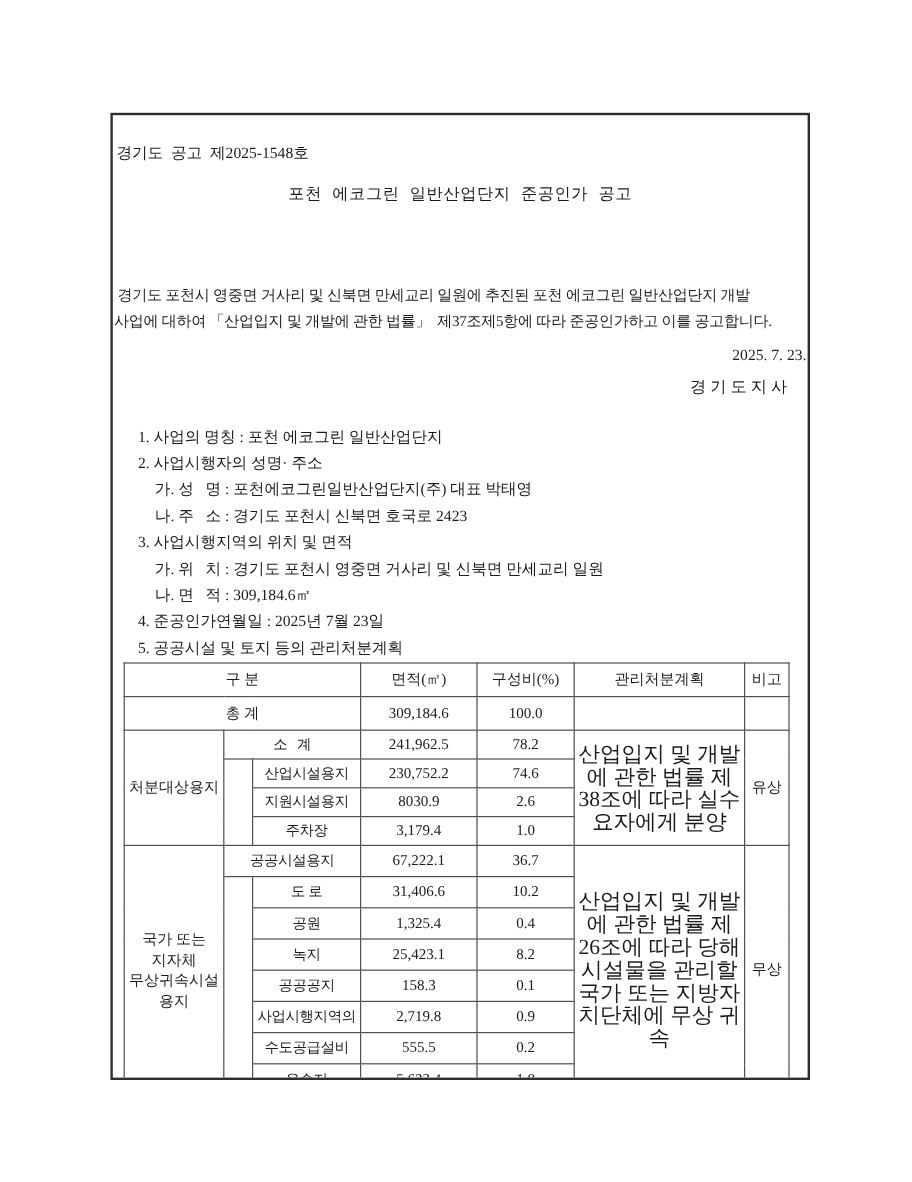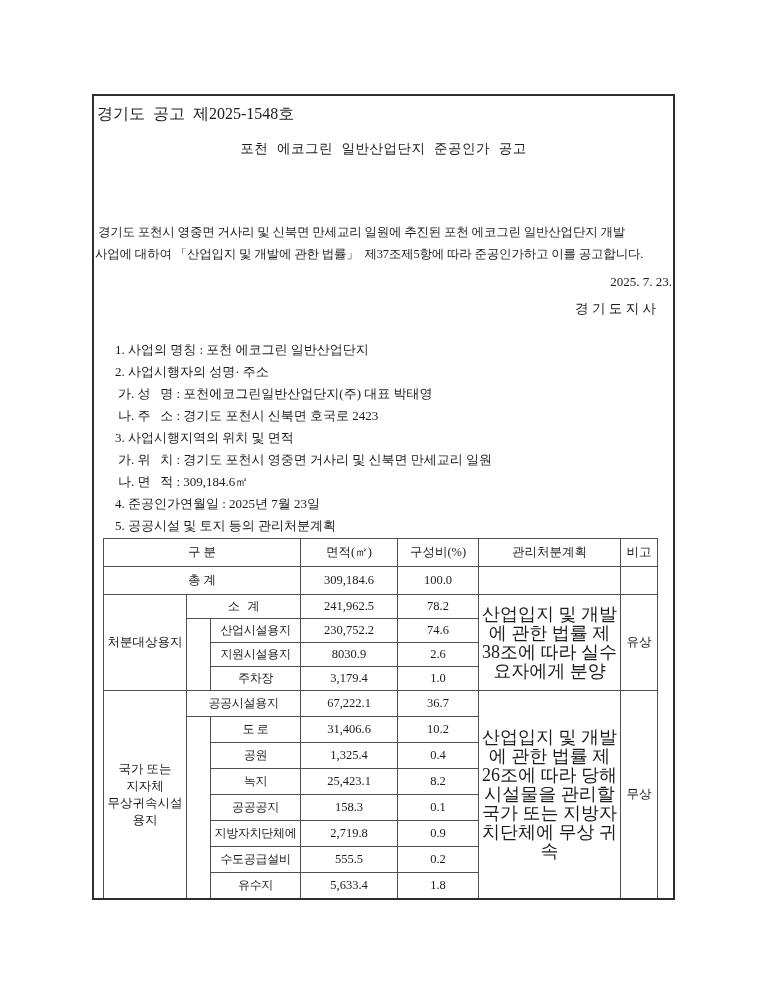--- a/index.html
+++ b/index.html
@@ -20,22 +20,22 @@
     top: 94px;
     width: 583px;
     height: 806px;
     box-sizing: border-box;
     border: 2px solid #2e2e2e;
     background: #ffffff;
     overflow: hidden;
   }
   .pre { white-space: pre; }
   .notice-no {
-    margin: 9px 0 0 3px;
-    font-size: 16px;
+    margin: 23px 0 0 3px;
+    font-size: 13px;
     line-height: 17px;
   }
   .doc-title {
     margin-top: 19px;
     text-align: center;
     font-size: 13.5px;
     line-height: 17px;
     letter-spacing: 0.5px;
     font-family: Liberation Mono, monospace;
   }
@@ -60,21 +60,21 @@
     font-size: 13.5px;
     line-height: 22px;
     padding-right: 17px;
   }
   .item-list {
     margin-top: 19px;
     font-size: 13px;
     line-height: 22px;
   }
   .item-l1 { padding-left: 21px; }
-  .item-l2 { padding-left: 24px; }
+  .item-l2 { padding-left: 35px; }
   table.disposal {
     border-collapse: collapse;
     table-layout: fixed;
     margin: 1px 0 0 9px;
     width: 554px;
     font-size: 12.5px;
     border: 1.5px solid #3a3a3a;
   }
   table.disposal th,
   table.disposal td {
@@ -217,21 +217,21 @@
         <td class="name-cell">녹지</td>
         <td>25,423.1</td>
         <td>8.2</td>
       </tr>
       <tr class="r-g2">
         <td class="name-cell">공공공지</td>
         <td>158.3</td>
         <td>0.1</td>
       </tr>
       <tr class="r-g2">
-        <td class="name-cell">지방자치단체에</td>
+        <td class="name-cell">사업시행지역의</td>
         <td>2,719.8</td>
         <td>0.9</td>
       </tr>
       <tr class="r-g2">
         <td class="name-cell">수도공급설비</td>
         <td>555.5</td>
         <td>0.2</td>
       </tr>
       <tr class="r-g2">
         <td class="name-cell">유수지</td>

